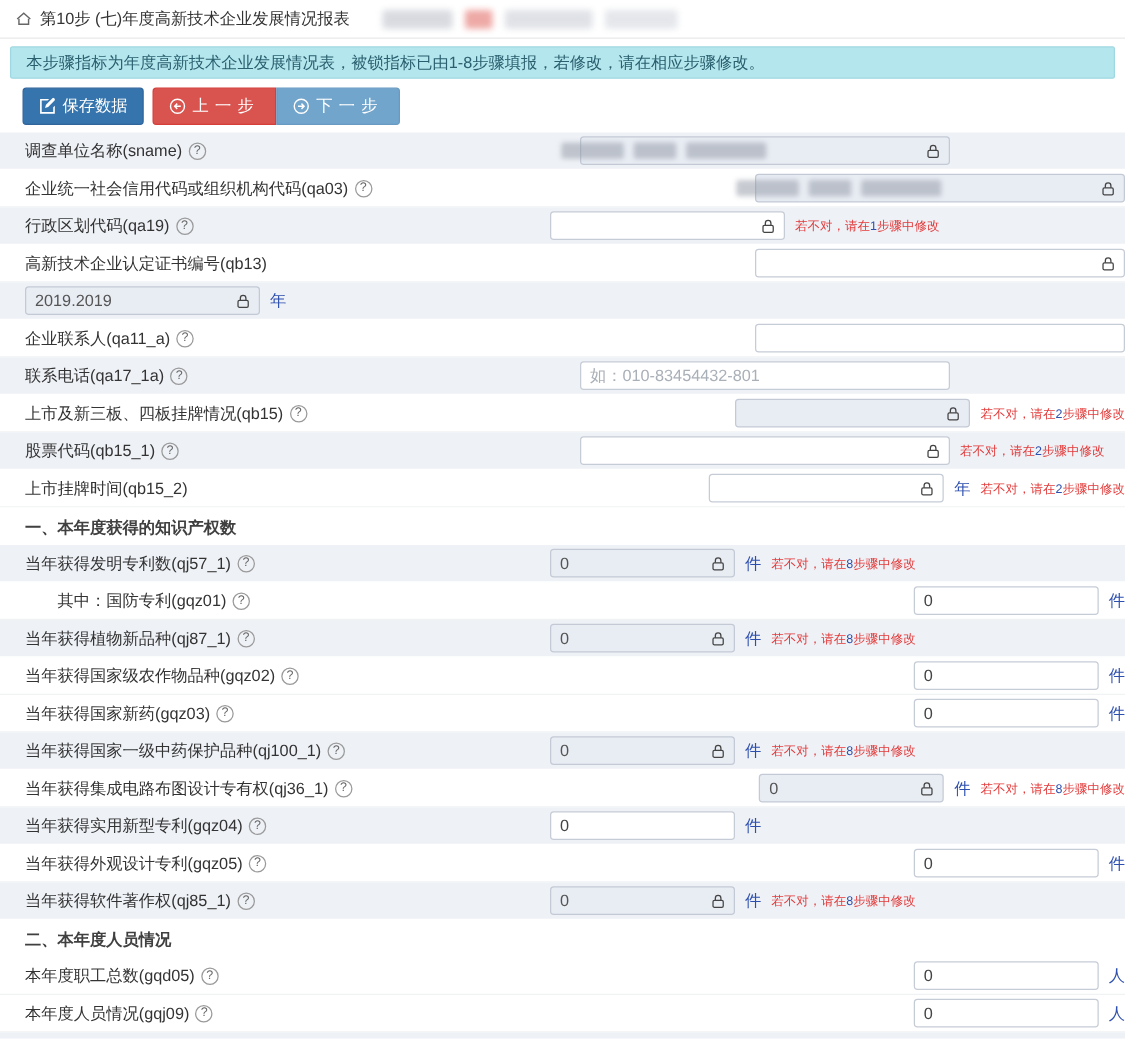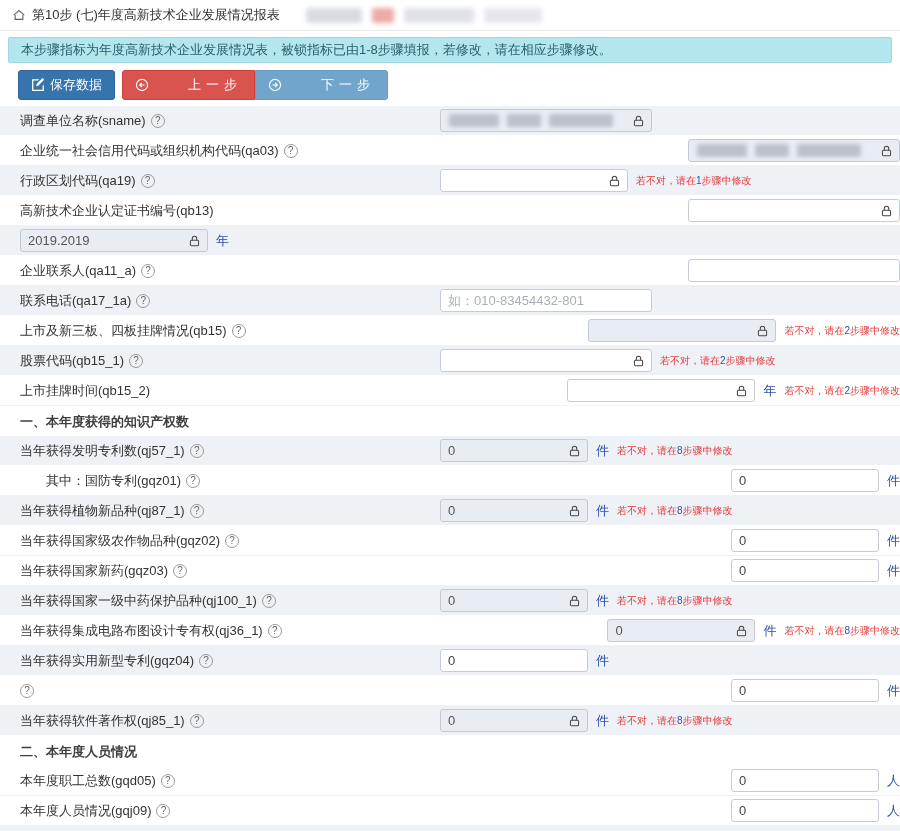--- a/index.html
+++ b/index.html
@@ -22,34 +22,34 @@
   .notice { margin:6px 8px 0 8px; height:26px; line-height:24px; background:#b4e6ed; border:1px solid #9fd8e2; border-radius:2px; padding:0 12px; font-size:13px; color:#2a5f6e; }
 
   
   .toolbar { margin:7px 0 6px 18px; display:flex; align-items:center; height:30px; }
   .btn { display:inline-flex; align-items:center; gap:5px; height:30px; padding:0 12px; border:1px solid transparent; border-radius:3px; font-size:13px; color:#fff; cursor:pointer; font-family:inherit; }
   .btn svg { width:14px; height:14px; }
   .btn.save { background:#3674ad; border-color:#30659c; margin-right:7px; }
   .btn-group { display:inline-flex; }
   .btn.prev { background:#d9534f; border-color:#d43f3a; border-radius:3px 0 0 3px; }
   .btn.next { background:#72a5cc; border-color:#699bc2; border-radius:0 3px 3px 0; }
-  .spaced { letter-spacing:5px;margin-left:34px; }
+  .spaced { letter-spacing:5px; }
 
   
   .frow { display:flex; align-items:center; height:30px; padding-left:20px; border-bottom:1px solid #fff; }
   .shade-gray { background:#eef1f6; }
   .shade-white { background:#fff; border-bottom:1px solid #f0f2f4;justify-content:space-between; }
   .lbl { flex:0 0 420px; display:flex; align-items:center; gap:5px; font-size:13px; color:#333; }
   .indent .lbl { padding-left:26px; }
   .help { flex:0 0 auto; width:14px; height:14px; border:1px solid #9a9a9a; border-radius:50%; font-size:10px; line-height:12px; text-align:center; color:#666; background:transparent; cursor:pointer; }
   .fld { display:flex; align-items:center; gap:8px; }
   .inwrap { position:relative; display:inline-flex; align-items:center; }
   .inwrap input { height:23px; border:1px solid #c6ccd6; border-radius:3px; font-size:13px; padding:0 7px; color:#444; background:#fff; font-family:inherit; outline:none; }
   .inwrap input::placeholder { color:#aab0b8; }
-  .w-wide input { width:212px; }
+  .w-wide input { width:296px;margin-left:24px; }
   .w-med  input { width:188px; }
   .w-narrow input { width:148px; }
   .inwrap input.disabled { background:#e8ecf3; border-color:#c3cad6; color:#555; }
   .inwrap.locked input { padding-right:24px; }
   .lock { position:absolute; right:7px; top:50%; transform:translateY(-50%); display:inline-flex; }
   .lock svg { width:13px; height:13px; }
   .lock rect, .lock path { fill:none; stroke:#444; stroke-width:1.1; }
   .redact { position:absolute; left:9px; top:5px; display:flex; gap:8px; filter:blur(2px); opacity:.5; pointer-events:none; }
   .redact i { display:block; height:13px; border-radius:2px; background:#8f96a3; }
   .redact i:nth-child(1){ width:50px; } .redact i:nth-child(2){ width:34px; } .redact i:nth-child(3){ width:64px; }
@@ -437,20 +437,21 @@
       <span class="inwrap w-narrow">
         <input type="text" value="0" style="">
 
       </span>
       <span class="unit">件</span>
 
     </div>
   </div>
       <div class="frow shade-white">
     <div class="lbl">
+      <span>当年获得外观设计专利(gqz05)</span>
       <span class="help">?</span>
     </div>
     <div class="fld">
       <span class="inwrap w-narrow">
         <input type="text" value="0" style="">
 
       </span>
       <span class="unit">件</span>
 
     </div>

